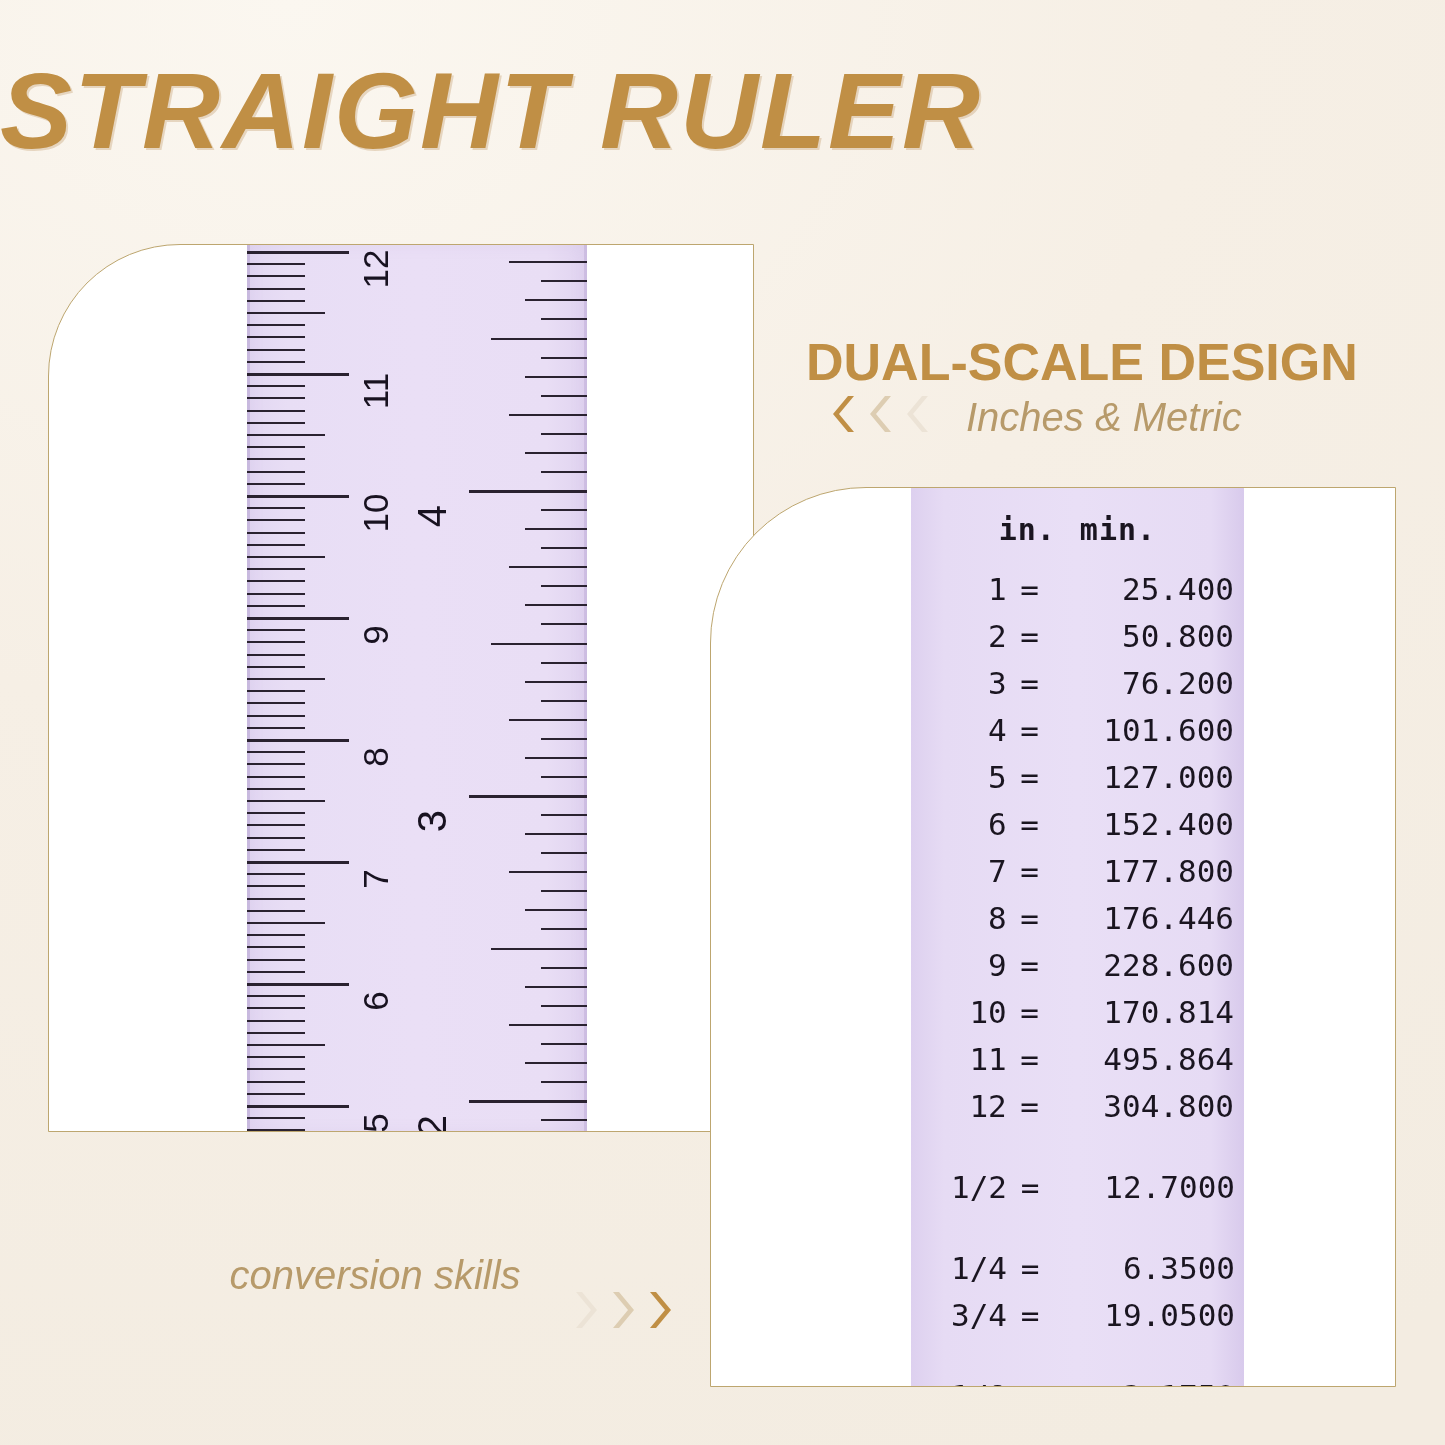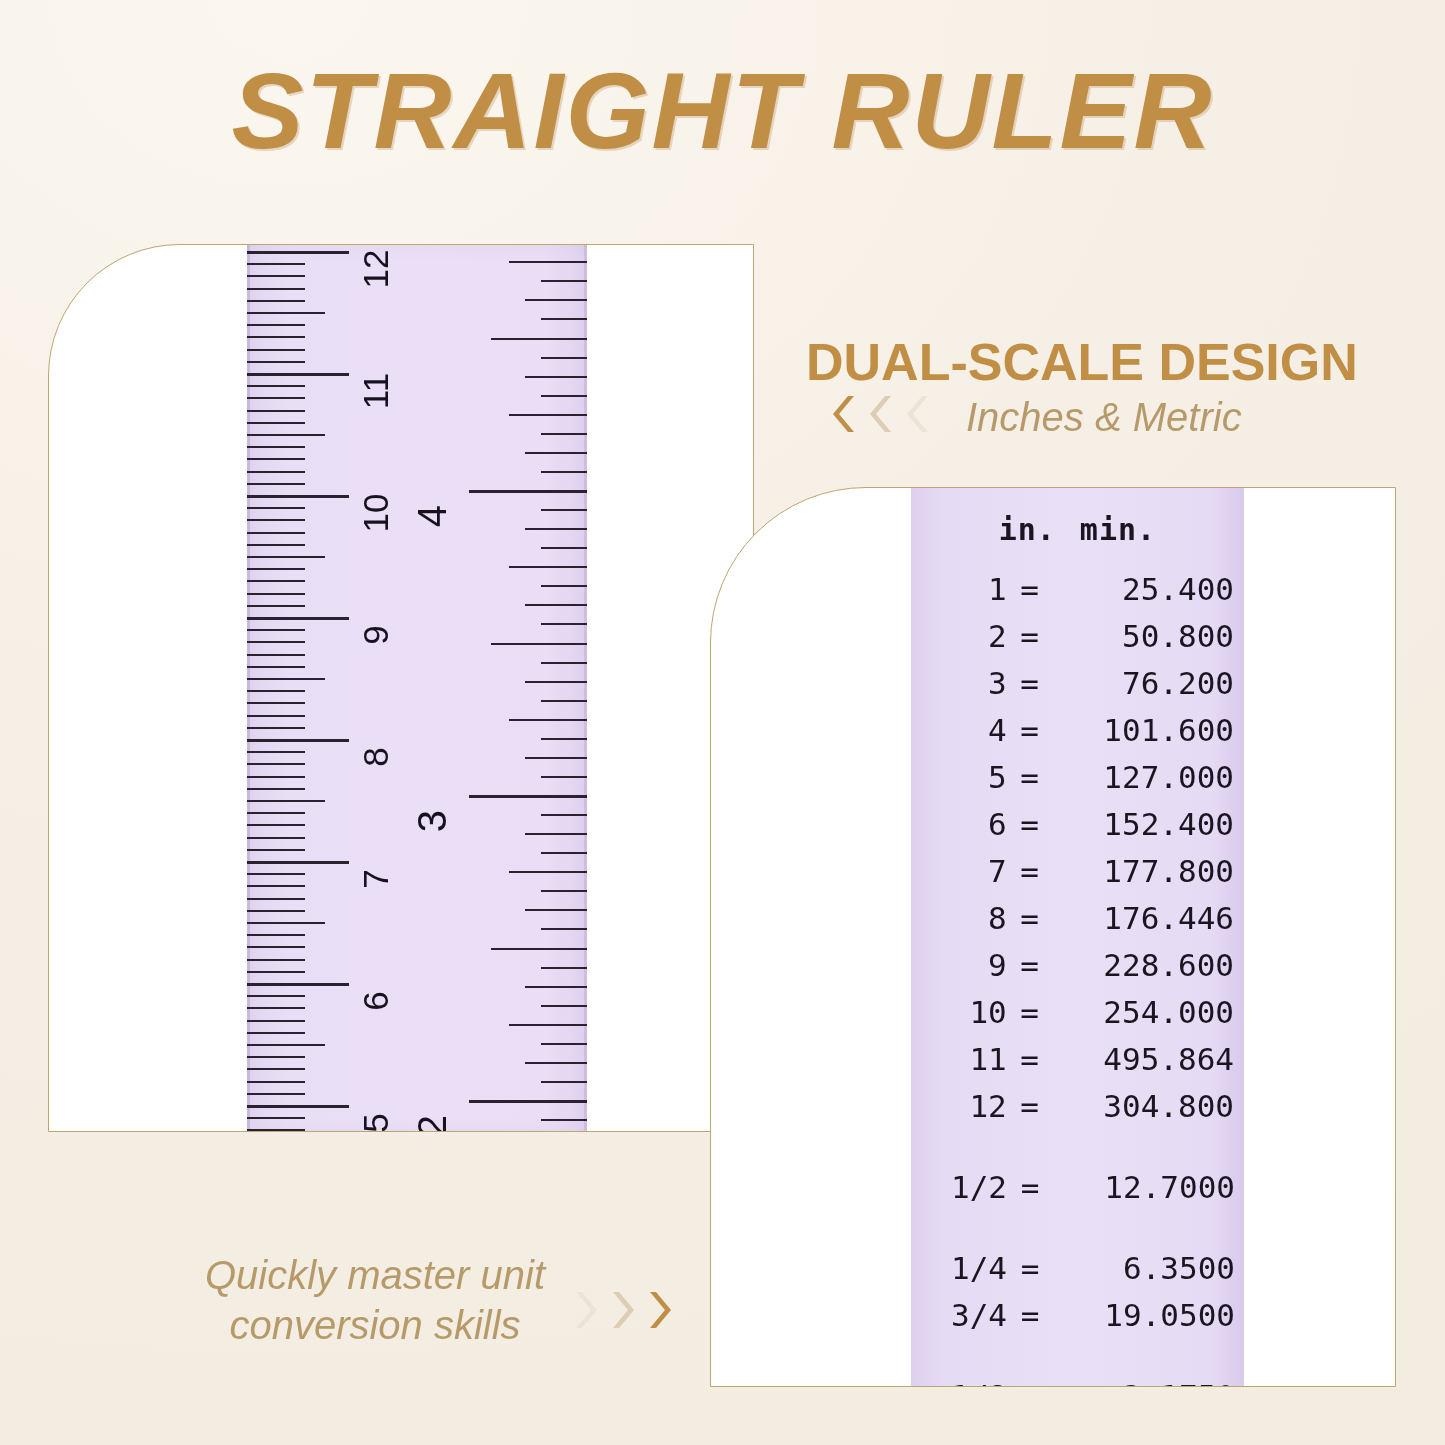--- a/index.html
+++ b/index.html
@@ -12,21 +12,21 @@
   }
   #root{
     position:absolute;inset:0;
     background:
       radial-gradient(ellipse 140% 110% at 20% 0%, #fbf7f0 0%, #f6efe5 45%, #f3ece1 100%);
   }
 
   
   .title{
     position:absolute;left:0;top:48px;width:1445px;
-    text-align:center;
+    text-align:left;
     font-size:108px;
     font-weight:bold;
     font-style:italic;
     letter-spacing:2px;
     color:#c08f45;
     white-space:nowrap;
     text-shadow:2px 2px 0 rgba(170,120,55,.25);
   }
 
   
@@ -305,21 +305,21 @@
         <div id="table-rows">
             <div class="trow" style="top: 86px;"><span class="cin">1</span><span class="ceq">=</span><span class="cmm">25.400</span></div>
             <div class="trow" style="top: 133px;"><span class="cin">2</span><span class="ceq">=</span><span class="cmm">50.800</span></div>
             <div class="trow" style="top: 180px;"><span class="cin">3</span><span class="ceq">=</span><span class="cmm">76.200</span></div>
             <div class="trow" style="top: 227px;"><span class="cin">4</span><span class="ceq">=</span><span class="cmm">101.600</span></div>
             <div class="trow" style="top: 274px;"><span class="cin">5</span><span class="ceq">=</span><span class="cmm">127.000</span></div>
             <div class="trow" style="top: 321px;"><span class="cin">6</span><span class="ceq">=</span><span class="cmm">152.400</span></div>
             <div class="trow" style="top: 368px;"><span class="cin">7</span><span class="ceq">=</span><span class="cmm">177.800</span></div>
             <div class="trow" style="top: 415px;"><span class="cin">8</span><span class="ceq">=</span><span class="cmm">176.446</span></div>
             <div class="trow" style="top: 462px;"><span class="cin">9</span><span class="ceq">=</span><span class="cmm">228.600</span></div>
-            <div class="trow" style="top: 509px;"><span class="cin">10</span><span class="ceq">=</span><span class="cmm">254.000</span></div>
+            <div class="trow" style="top: 509px;"><span class="cin">10</span><span class="ceq">=</span><span class="cmm">170.814</span></div>
             <div class="trow" style="top: 556px;"><span class="cin">11</span><span class="ceq">=</span><span class="cmm">495.864</span></div>
             <div class="trow" style="top: 603px;"><span class="cin">12</span><span class="ceq">=</span><span class="cmm">304.800</span></div>
             <div class="trow" style="top: 684px;"><span class="cin">1/2</span><span class="ceq">=</span><span class="cmm" style="padding-right: 4px;">12.7000</span></div>
             <div class="trow" style="top: 765px;"><span class="cin">1/4</span><span class="ceq">=</span><span class="cmm" style="padding-right: 4px;">6.3500</span></div>
             <div class="trow" style="top: 812px;"><span class="cin">3/4</span><span class="ceq">=</span><span class="cmm" style="padding-right: 4px;">19.0500</span></div>
             <div class="trow" style="top: 893px;"><span class="cin">1/8</span><span class="ceq">=</span><span class="cmm" style="padding-right: 8px;">3.1750</span></div>
           </div>
       </div>
     </div>
   </div>
@@ -332,21 +332,20 @@
       </svg>
     <svg class="chev" viewBox="0 0 30 44">
         <path d="M26 4 L11 22 L26 40 L20 40 L5 22 L20 4 Z" fill="#ddcdb2"></path>
       </svg>
     <svg class="chev" viewBox="0 0 30 44">
         <path d="M26 4 L11 22 L26 40 L20 40 L5 22 L20 4 Z" fill="#ece3d6"></path>
       </svg>
   </div>
 
   <div class="feat-sub" id="conv-sub">
-    <div>Quickly master unit</div>
     <div>conversion skills</div>
   </div>
   <div class="chevrons" id="chev-right">
     <svg class="chev" viewBox="0 0 30 44">
         <path d="M4 4 L19 22 L4 40 L10 40 L25 22 L10 4 Z" fill="#ece3d6"></path>
       </svg>
     <svg class="chev" viewBox="0 0 30 44">
         <path d="M4 4 L19 22 L4 40 L10 40 L25 22 L10 4 Z" fill="#ddcdb2"></path>
       </svg>
     <svg class="chev" viewBox="0 0 30 44">

